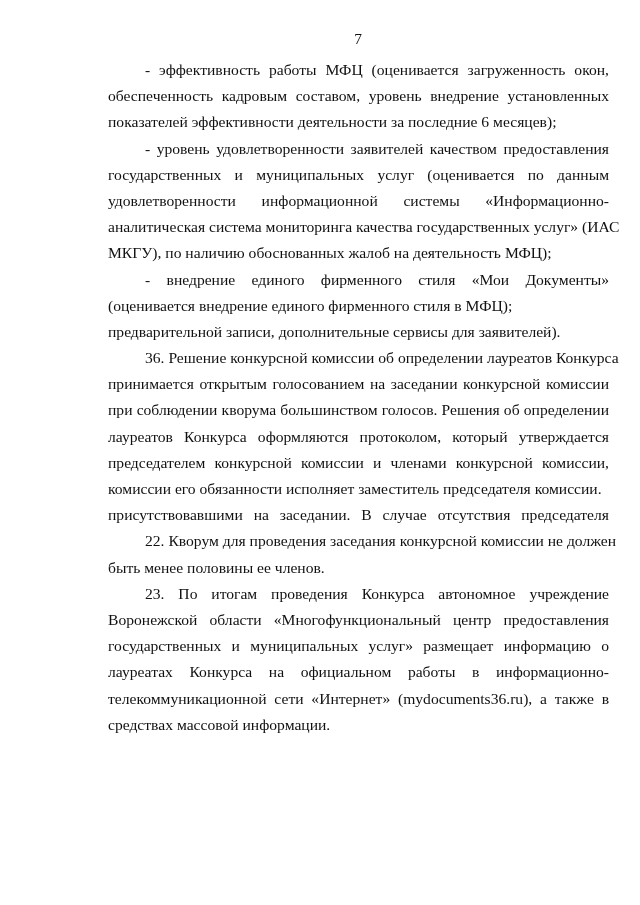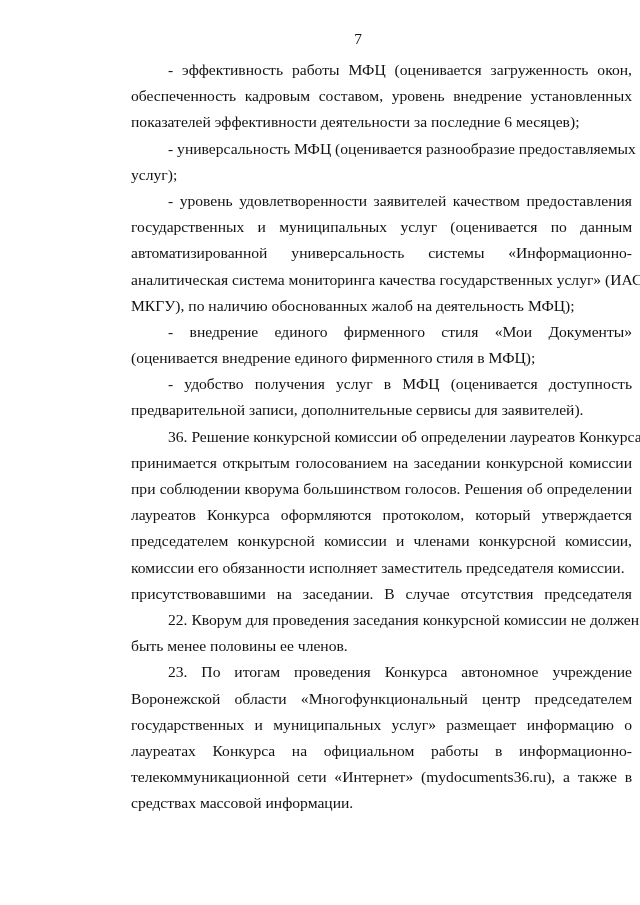--- a/index.html
+++ b/index.html
@@ -24,21 +24,20 @@
     font-size: 15.5px;
     line-height: 18px;
   }
   .text-body {
     position: absolute;
     top: 57px;
     left: 108px;
     width: 501px;
     font-size: 15.6px;
     line-height: 26.2px;
-    margin-left: 23px;
   }
   .line {
     display: block;
     height: 26.2px;
     white-space: nowrap;
     text-align: justify;
     text-align-last: justify;
     overflow: visible;
   }
   .line.indent {
@@ -55,60 +54,55 @@
 <div class="page-number">7</div>
 
 <div class="text-body">
 
   <div>
     <span class="line indent">- эффективность работы МФЦ (оценивается загруженность окон,</span>
     <span class="line">обеспеченность кадровым составом, уровень внедрение установленных</span>
     <span class="line last">показателей эффективности деятельности за последние 6 месяцев);</span>
   </div>
 
-  <div>
-    <span class="line indent">- универсальность МФЦ (оценивается разнообразие предоставляемых</span>
-    <span class="line last">услуг);</span>
-  </div>
 
   <div>
     <span class="line indent">- уровень удовлетворенности заявителей качеством предоставления</span>
     <span class="line">государственных и муниципальных услуг (оценивается по данным</span>
-    <span class="line">автоматизированной универсальность системы «Информационно-</span>
+    <span class="line">удовлетворенности информационной системы «Информационно-</span>
     <span class="line">аналитическая система мониторинга качества государственных услуг» (ИАС</span>
     <span class="line last">МКГУ), по наличию обоснованных жалоб на деятельность МФЦ);</span>
   </div>
 
   <div>
     <span class="line indent">- внедрение единого фирменного стиля «Мои Документы»</span>
     <span class="line last">(оценивается внедрение единого фирменного стиля в МФЦ);</span>
   </div>
 
   <div>
-    <span class="line indent">- удобство получения услуг в МФЦ (оценивается доступность</span>
     <span class="line last">предварительной записи, дополнительные сервисы для заявителей).</span>
   </div>
 
   <div>
     <span class="line indent">36. Решение конкурсной комиссии об определении лауреатов Конкурса</span>
     <span class="line">принимается открытым голосованием на заседании конкурсной комиссии</span>
     <span class="line">при соблюдении кворума большинством голосов. Решения об определении</span>
     <span class="line">лауреатов Конкурса оформляются протоколом, который утверждается</span>
     <span class="line">председателем конкурсной комиссии и членами конкурсной комиссии,</span>
     <span class="line last">комиссии его обязанности исполняет заместитель председателя комиссии.</span>
     <span class="line">присутствовавшими на заседании. В случае отсутствия председателя</span>
   </div>
 
   <div>
     <span class="line indent">22. Кворум для проведения заседания конкурсной комиссии не должен</span>
     <span class="line last">быть менее половины ее членов.</span>
   </div>
 
   <div>
     <span class="line indent">23. По итогам проведения Конкурса автономное учреждение</span>
-    <span class="line">Воронежской области «Многофункциональный центр председателем</span>
+    <span class="line">Воронежской области «Многофункциональный центр предоставления</span>
     <span class="line">государственных и муниципальных услуг» размещает информацию о</span>
     <span class="line">лауреатах Конкурса на официальном работы в информационно-</span>
     <span class="line">телекоммуникационной сети «Интернет» (mydocuments36.ru), а также в</span>
     <span class="line last">средствах массовой информации.</span>
   </div>
 
 </div>
 
 </body></html>

